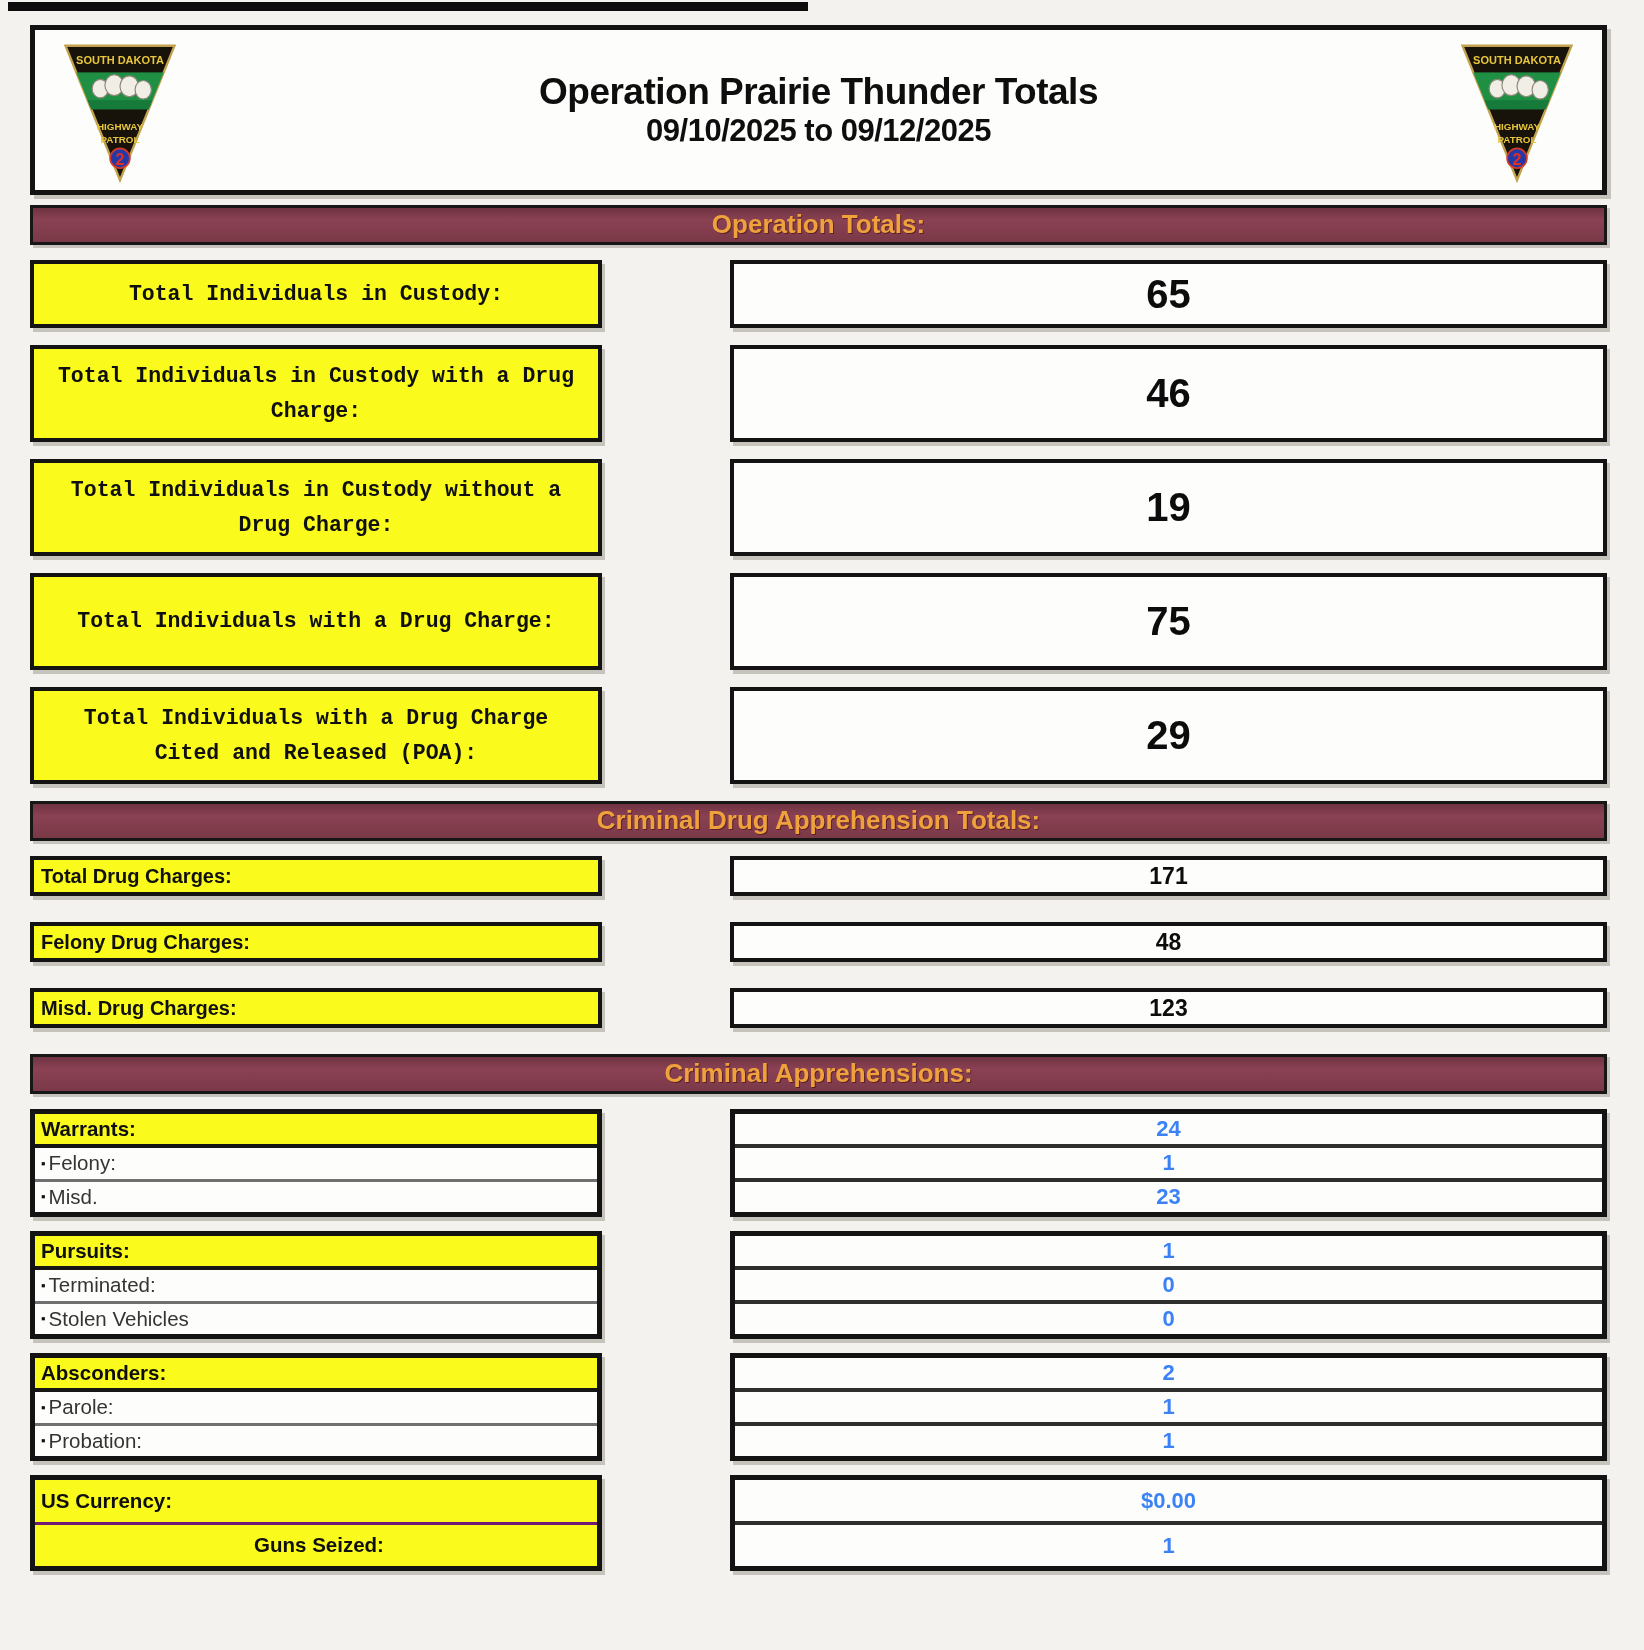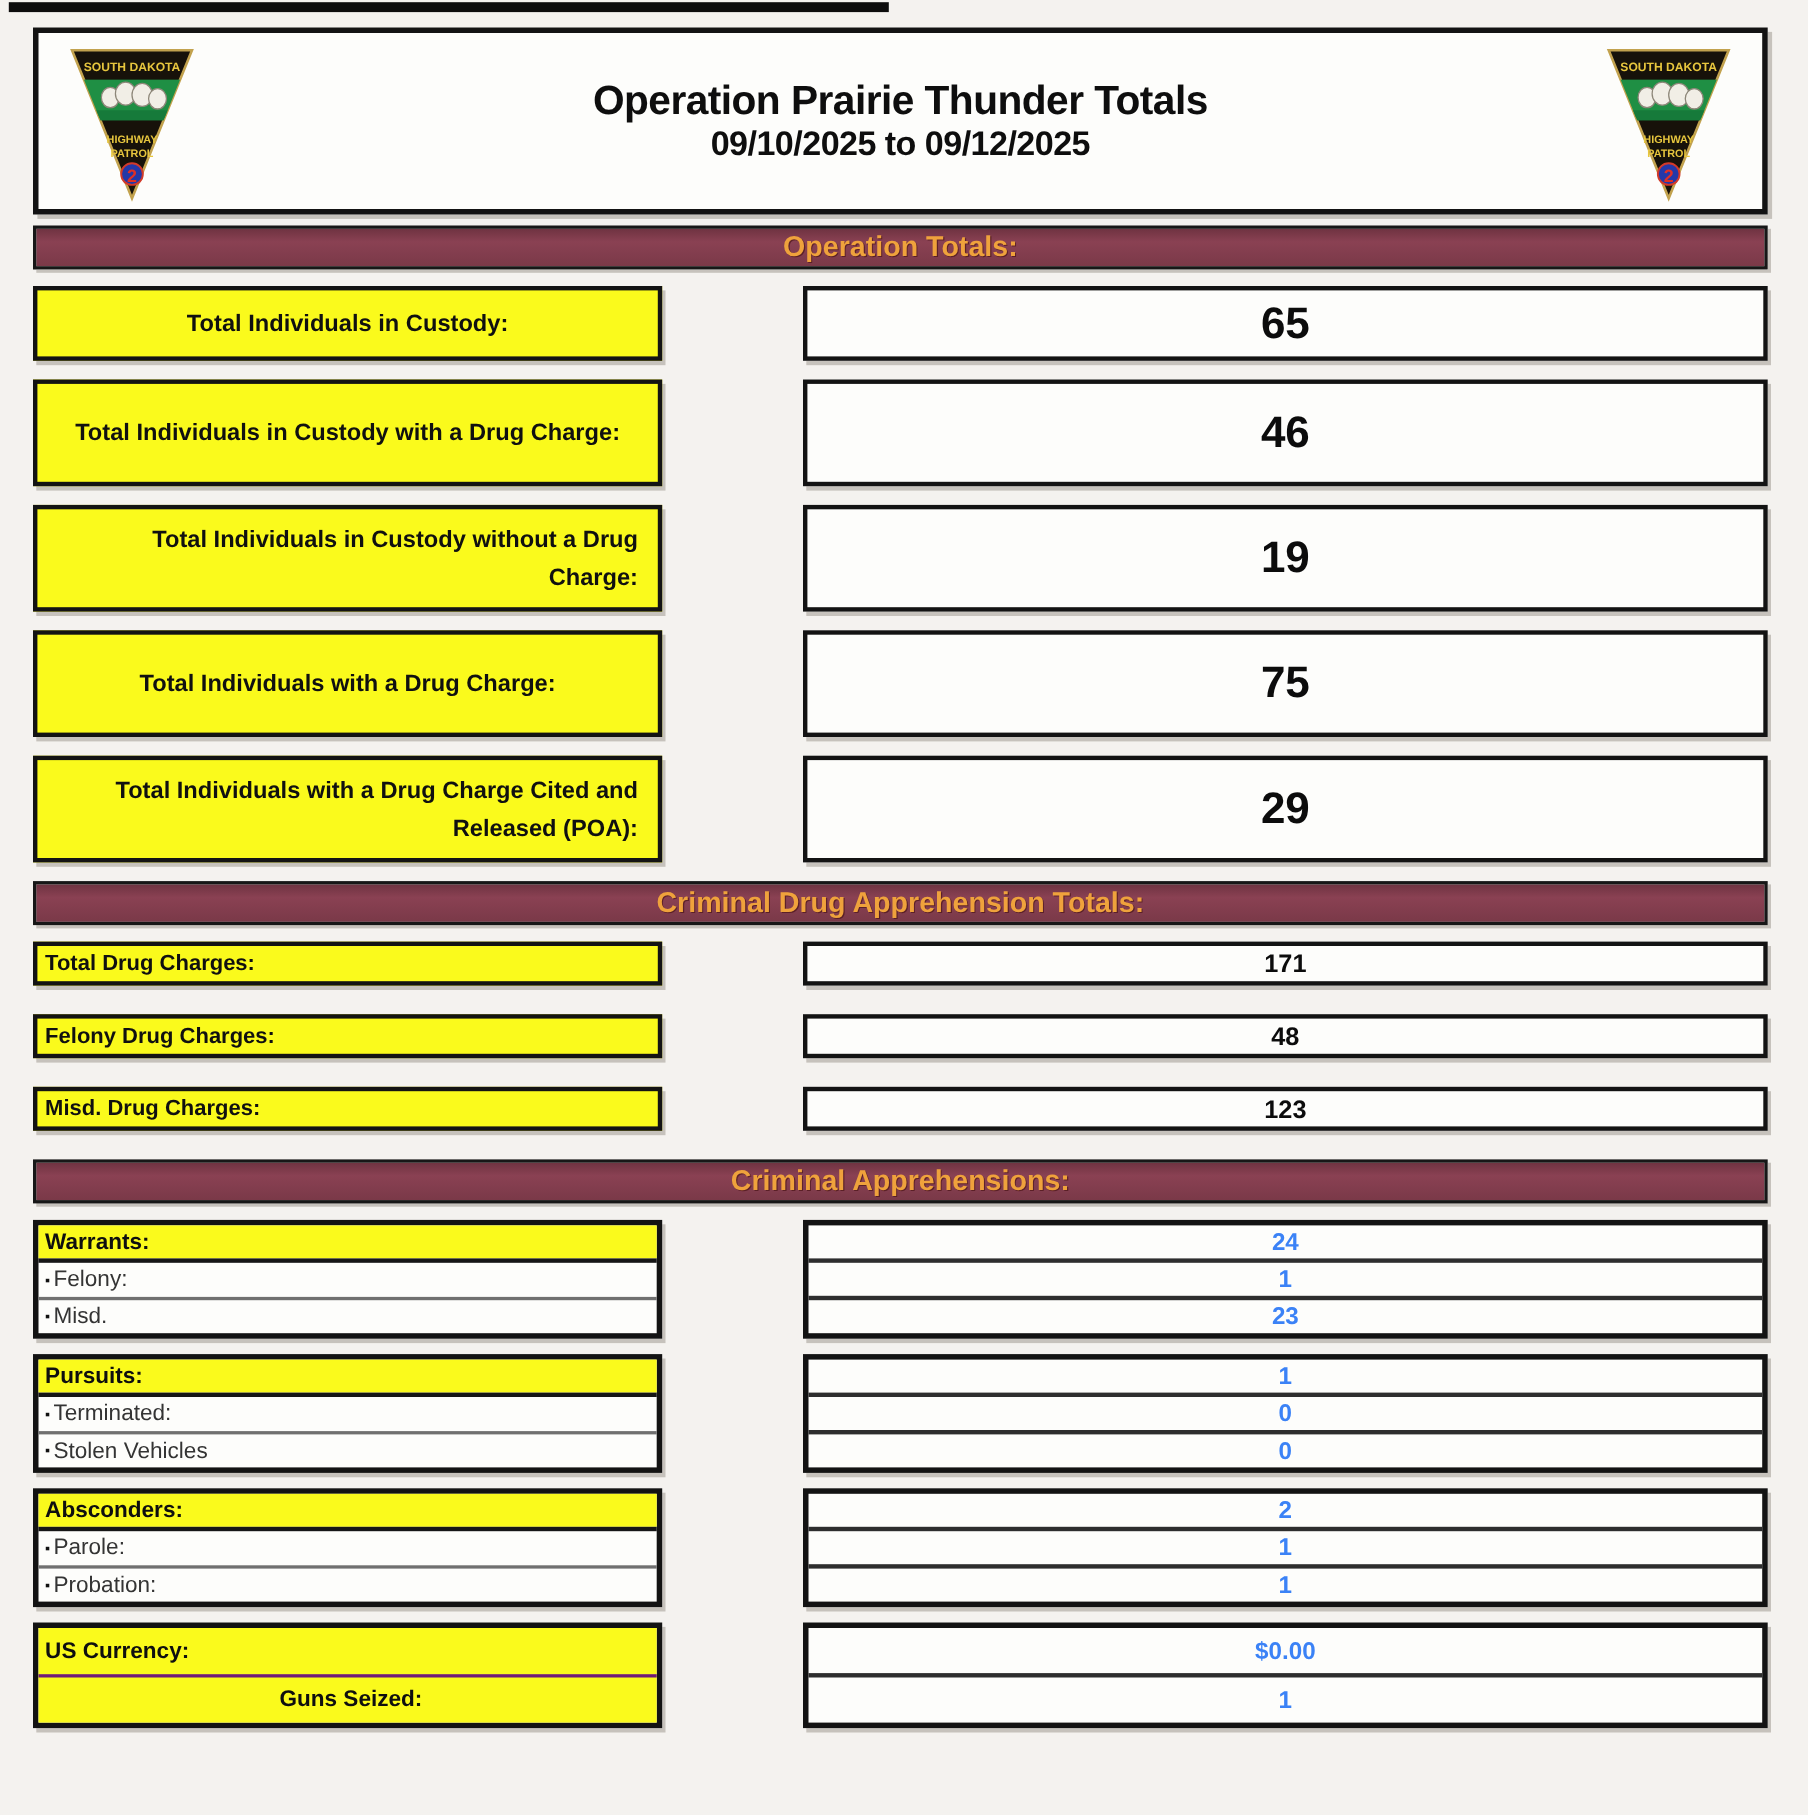--- a/index.html
+++ b/index.html
@@ -61,21 +61,21 @@
     flex:1;box-sizing:border-box;
     background:var(--boxwhite);
     border:4px solid var(--ink);
     box-shadow:3px 4px 0 var(--shadow);
     display:flex;align-items:center;justify-content:center;
     color:#0c0c0c;font-weight:bold;
   }
   
   .rows-big .pair{height:68px;}
   .rows-big .pair ~ .pair{height:97px;}
-  .rows-big .lblbox{justify-content:center;text-align:right;font-size:21.5px;line-height:1.6;padding:0 18px;}
+  .rows-big .lblbox{justify-content:center;text-align:center;font-size:21.5px;line-height:1.6;padding:0 18px;font-family:Liberation Mono, monospace;}
   .rows-big .valbox{font-size:40px;}
   
   .rows-small .pair{height:40px;margin-bottom:26px;}
   .rows-small .lblbox{font-size:20px;padding-left:7px;}
   .rows-small .valbox{font-size:23px;}
   
   .group{display:flex;margin:0 37px 14px 30px;}
   .group .glabels{
     width:572px;box-sizing:border-box;
     border:5px solid var(--ink);

